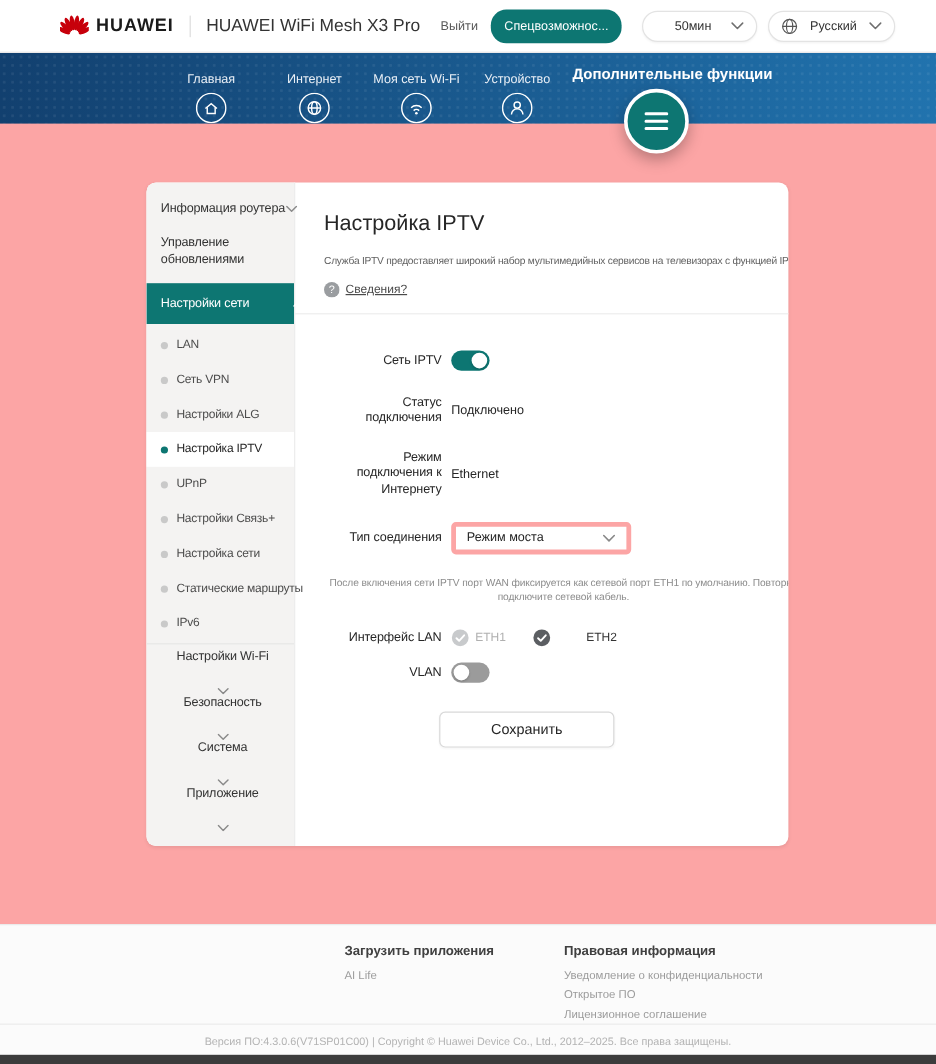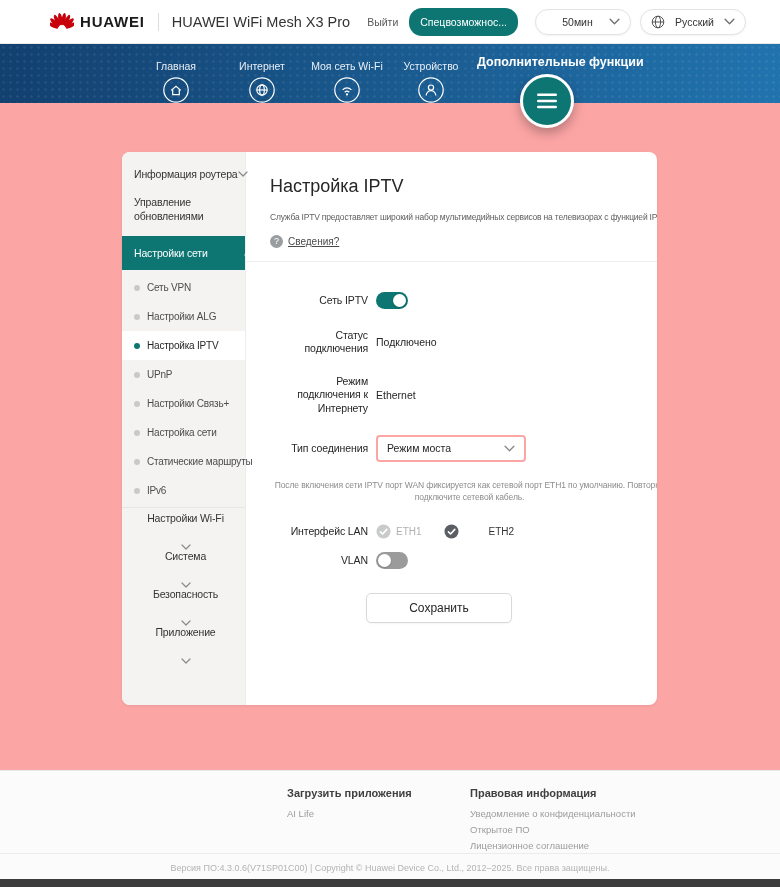--- a/index.html
+++ b/index.html
@@ -79,21 +79,21 @@
   .row { display:flex; align-items:center; margin-bottom:9px;margin-top:20px; }
   .row .flabel { width:98px; text-align:right; font-size:10.5px; letter-spacing:-.1px;
     color:#262626; margin-right:8px; line-height:1.25; flex-shrink:0; }
   .row .fvalue { font-size:10.5px; color:#262626; }
   .toggle { width:32px; height:17px; border-radius:10px; position:relative; display:inline-block; cursor:pointer; }
   .toggle.on { background:var(--accent_teal); }
   .toggle.off { background:var(--toggle_off_gray); }
   .toggle .knob { position:absolute; top:2px; width:13px; height:13px; border-radius:50%; background:#fff;
     box-shadow:0 1px 2px rgba(0,0,0,.2); }
   .toggle.on .knob { right:2px; } .toggle.off .knob { left:2px; }
-  .select-box { width:150px; height:27px; border:2px solid #fca5a5; border-radius:4px; background:#fff;
+  .select-box { width:150px; height:27px; border:4px solid #fca5a5; border-radius:4px; background:#fff;
     display:flex; align-items:center; padding:0 9px; font-size:10.5px; color:#262626; cursor:pointer; }
   .select-box span { flex:1; }
   .select-box .chev { color:#888; }
   .form-hint { margin:17px auto 15px auto; max-width:400px; text-align:center; font-size:8.5px;
     letter-spacing:-.1px; color:#8c8c8c; line-height:1.5; }
   .check-item { display:inline-flex; align-items:center; gap:5px; cursor:pointer; font-size:10px; }
   .check-item + .check-item { margin-left:22px;gap:30px; }
   .check-item.disabled { color:#b0b0b0; }
   .check-item.checked { color:#333; }
   .row-vlan { margin-top:13px; }
@@ -236,20 +236,24 @@
       </div>
       <div class="side-row active-section">
         <span>Настройки сети</span>
         <svg class="chev" width="10" height="6" viewBox="0 0 10 6" style="transform:rotate(180deg)">
             <polyline points="1,1 5,5 9,1"></polyline>
           </svg>
       </div>
       <ul class="submenu">
         <li class="sub-item">
             <span class="dot"></span>
+            <span>LAN</span>
+          </li>
+        <li class="sub-item">
+            <span class="dot"></span>
             <span>Сеть VPN</span>
           </li>
         <li class="sub-item">
             <span class="dot"></span>
             <span>Настройки ALG</span>
           </li>
         <li class="sub-item active">
             <span class="dot"></span>
             <span>Настройка IPTV</span>
           </li>
@@ -275,27 +279,27 @@
           </li>
       </ul>
       <div class="side-divider"></div>
       <div class="side-row row-bottom">
         <span>Настройки Wi-Fi</span>
         <svg class="chev" width="10" height="6" viewBox="0 0 10 6">
             <polyline points="1,1 5,5 9,1"></polyline>
           </svg>
       </div>
       <div class="side-row row-bottom">
+        <span>Безопасность</span>
+        <svg class="chev" width="10" height="6" viewBox="0 0 10 6">
+            <polyline points="1,1 5,5 9,1"></polyline>
+          </svg>
+      </div>
+      <div class="side-row row-bottom">
         <span>Система</span>
-        <svg class="chev" width="10" height="6" viewBox="0 0 10 6">
-            <polyline points="1,1 5,5 9,1"></polyline>
-          </svg>
-      </div>
-      <div class="side-row row-bottom">
-        <span>Безопасность</span>
         <svg class="chev" width="10" height="6" viewBox="0 0 10 6">
             <polyline points="1,1 5,5 9,1"></polyline>
           </svg>
       </div>
       <div class="side-row row-bottom">
         <span>Приложение</span>
         <svg class="chev" width="10" height="6" viewBox="0 0 10 6">
             <polyline points="1,1 5,5 9,1"></polyline>
           </svg>
       </div>

